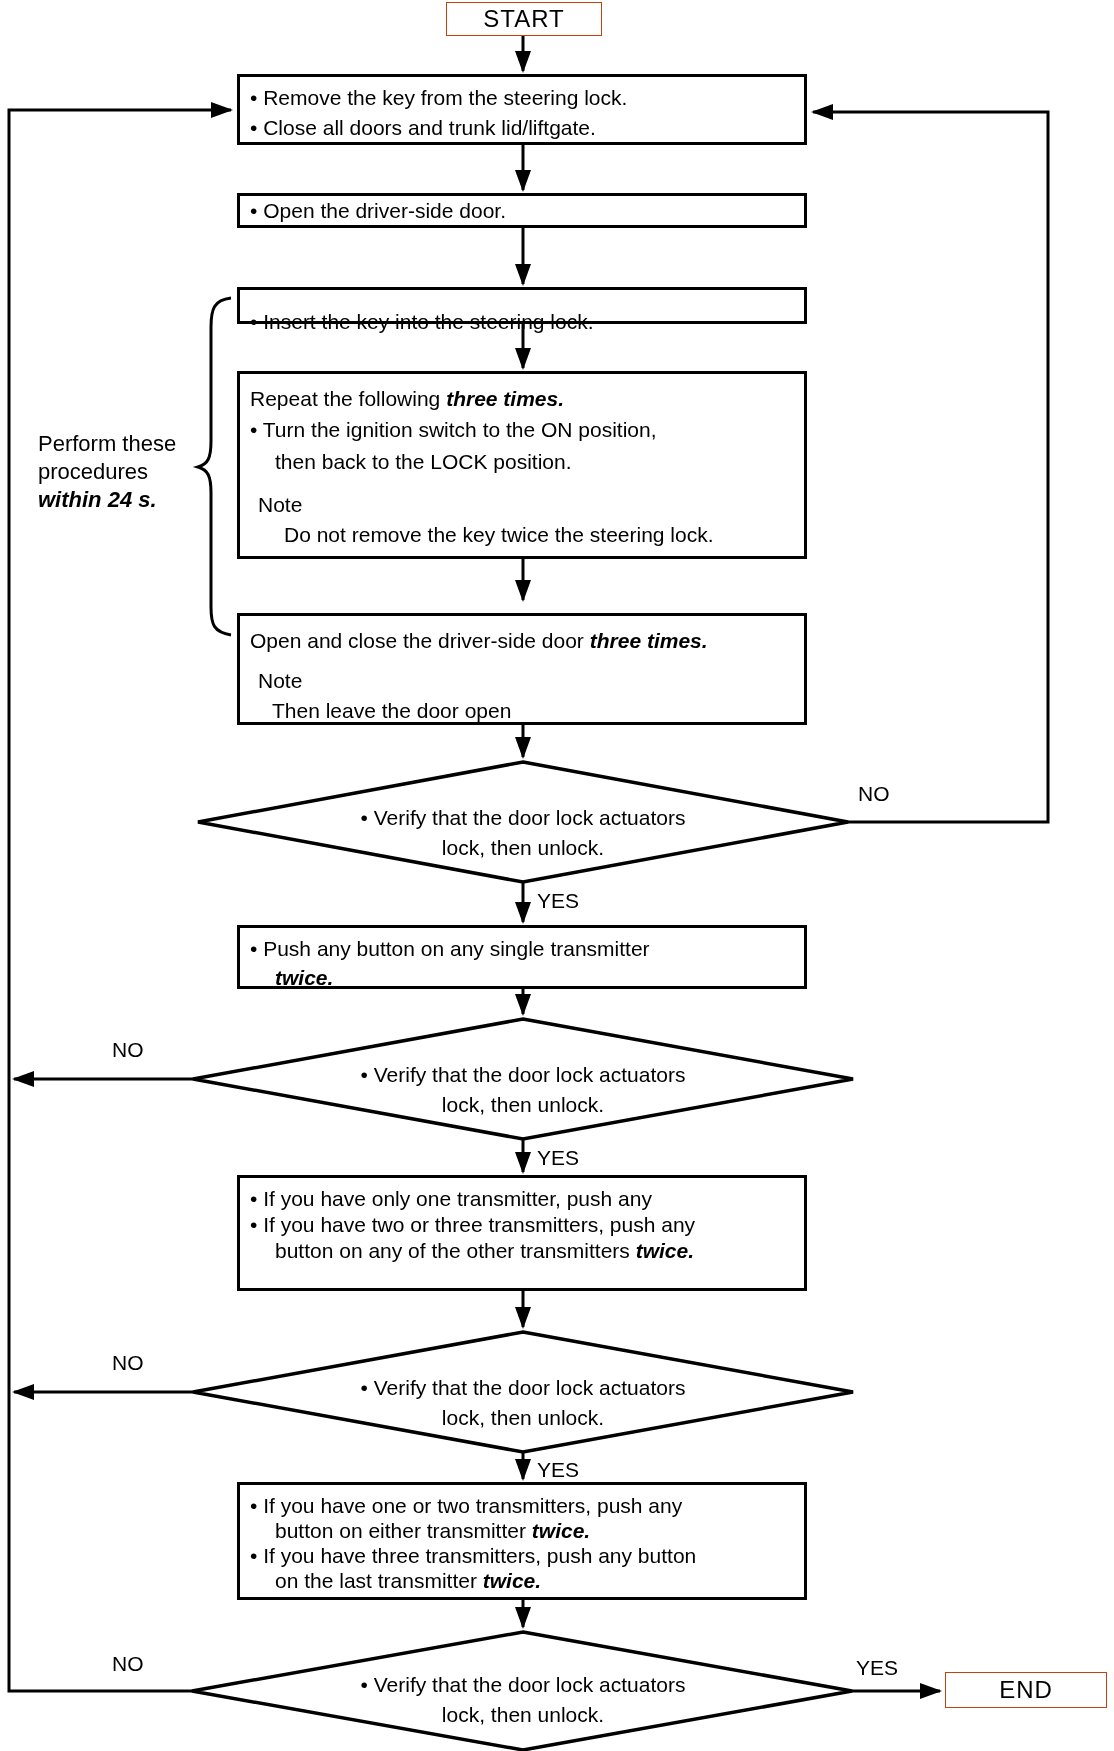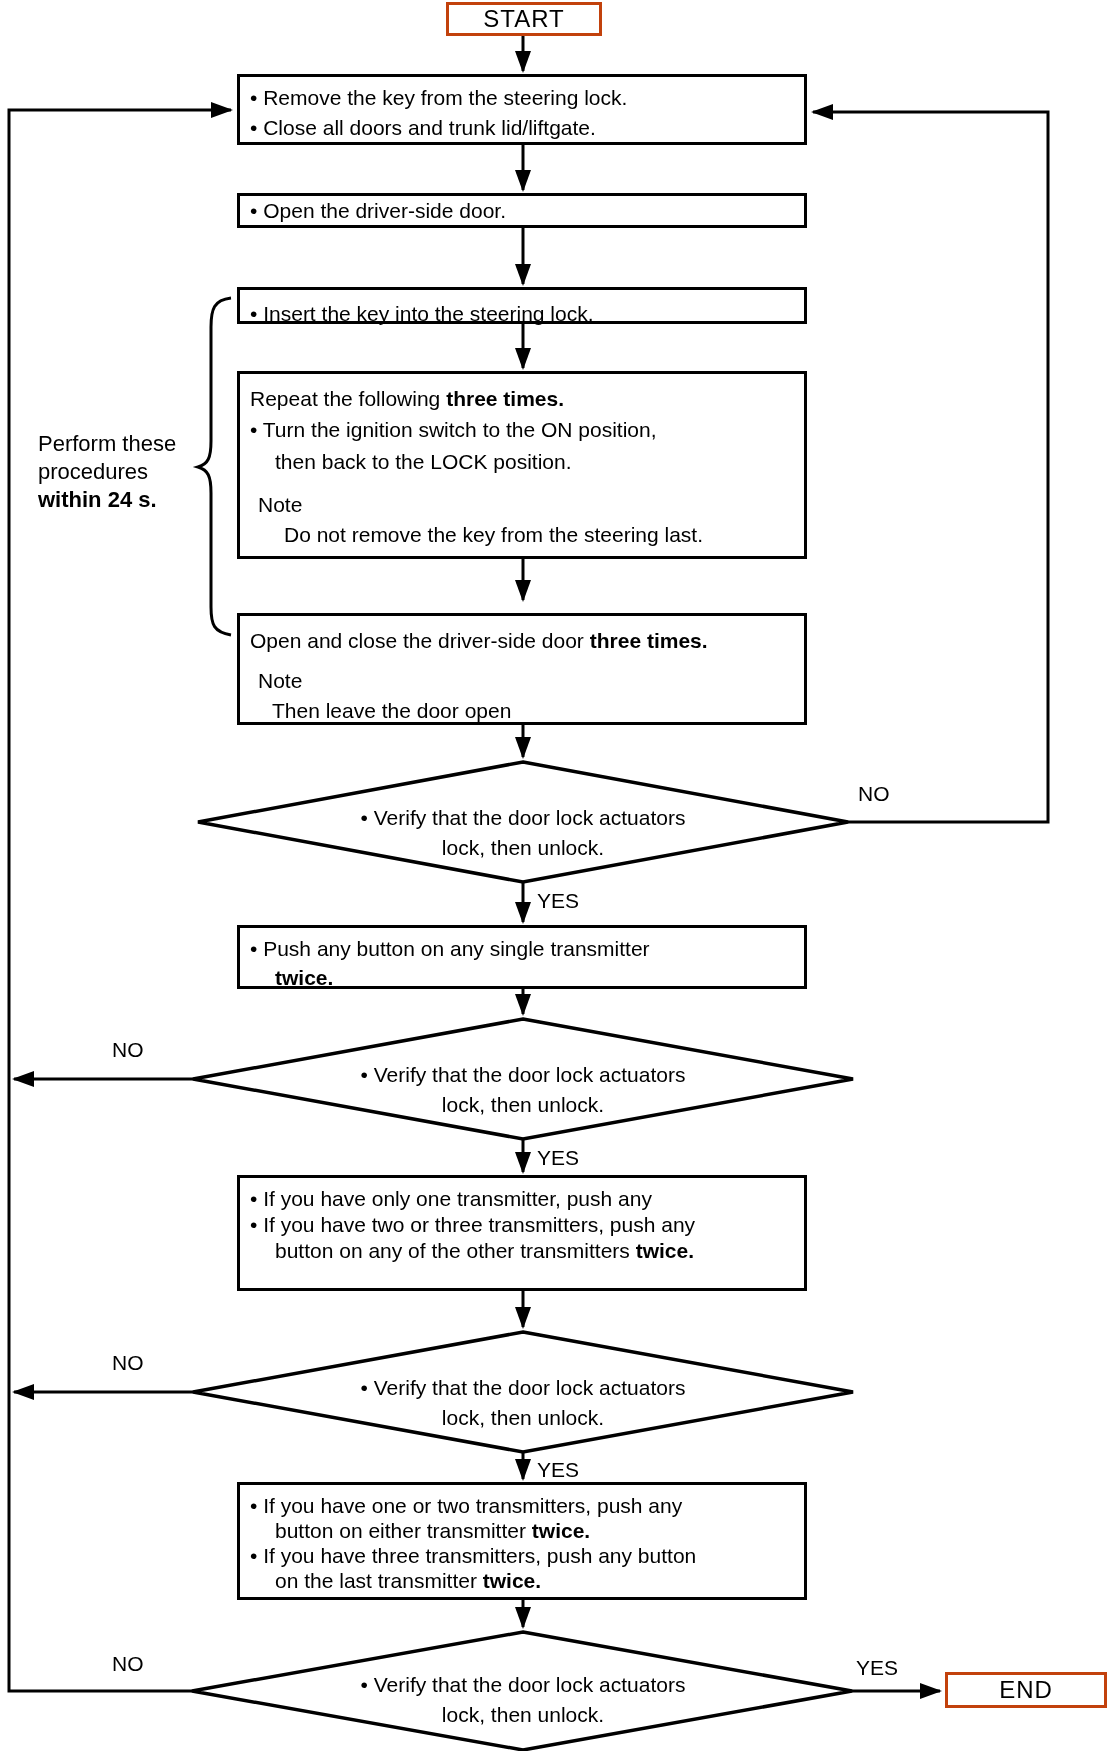--- a/index.html
+++ b/index.html
@@ -9,33 +9,33 @@
   }
   .wires{position:absolute;left:0;top:0;width:1114px;height:1751px;}
   .wires path{stroke:#000;stroke-width:3;fill:none;}
   .wires polygon{stroke:#000;stroke-width:3.5;fill:#ffffff;}
   .wires .brace{stroke-width:3;}
   .box{
     position:absolute;left:237px;width:570px;box-sizing:border-box;
     border:3px solid #000;background:#fff;font-size:21px;padding:4px 10px;
   }
   .term{
-    position:absolute;box-sizing:border-box;border:3px solid #c2410c;background:#fff;
+    position:absolute;box-sizing:border-box;border:1px solid #c2410c;background:#fff;
     font-size:24px;display:flex;align-items:center;justify-content:center;letter-spacing:1px;
   }
   .start{left:446px;top:2px;width:156px;height:34px;}
   .end{left:945px;top:1672px;width:162px;height:36px;}
   .ln{white-space:nowrap;}
   .cont{padding-left:25px;}
   .note-l{padding-left:8px;}
   .note-b4{padding-left:34px;}
   .note-b5{padding-left:22px;}
   .b1{top:74px;height:71px;padding-top:6px;line-height:30px;}
   .b2{top:193px;height:35px;padding-top:2px;line-height:26px;}
-  .b3{top:287px;height:37px;padding-top:10px;line-height:28px;}
+  .b3{top:287px;height:37px;padding-top:18px;line-height:28px;}
   .b4{top:371px;height:188px;padding-top:10px;line-height:32px;}
   .b4 .ttl{line-height:30px;}
   .b4 .note-l{margin-top:12px;line-height:30px;}
   .b4 .note-b4{line-height:30px;}
   .b5{top:613px;height:112px;padding-top:10px;line-height:30px;}
   .b5 .note-l{margin-top:10px;}
   .b6{top:925px;height:64px;padding-top:6px;line-height:29px;}
   .b7{top:1175px;height:116px;padding-top:8px;line-height:26px;}
   .b8{top:1482px;height:118px;padding-top:8px;line-height:25px;}
   .dtext{
@@ -49,21 +49,21 @@
   .lbl{position:absolute;font-size:21px;white-space:nowrap;}
   .yes1{left:537px;top:889px;}
   .no1{left:858px;top:782px;}
   .yes2{left:537px;top:1146px;}
   .no2{left:112px;top:1038px;}
   .yes3{left:537px;top:1458px;}
   .no3{left:112px;top:1351px;}
   .yes4{left:856px;top:1656px;}
   .no4{left:112px;top:1652px;}
   .side-note{position:absolute;left:38px;top:430px;width:180px;font-size:22px;line-height:28px;}
-  b{font-weight:bold;}
+  b{font-weight:bold;font-style:italic;}
 </style>
 </head>
 <body>
 
 <div class="stage">
 
   <svg class="wires" viewBox="0 0 1114 1751">
     <defs>
       <marker id="ah" markerUnits="userSpaceOnUse" markerWidth="22" markerHeight="16" refX="20" refY="8" orient="auto">
         <polygon points="0,0 22,8 0,16" style="fill:#000;stroke:none;"></polygon>
@@ -111,21 +111,21 @@
 
   <div class="box b3">
     <div class="ln">• Insert the key into the steering lock.</div>
   </div>
 
   <div class="box b4">
     <div class="ln ttl"><span>Repeat the following </span><b>three times.</b></div>
     <div class="ln">• Turn the ignition switch to the ON position,</div>
     <div class="ln cont">then back to the LOCK position.</div>
     <div class="ln note-l">Note</div>
-    <div class="ln note-b4">Do not remove the key from the steering last.</div>
+    <div class="ln note-b4">Do not remove the key twice the steering lock.</div>
   </div>
 
   <div class="box b5">
     <div class="ln"><span>Open and close the driver-side door </span><b>three times.</b></div>
     <div class="ln note-l">Note</div>
     <div class="ln note-b5">Then leave the door open</div>
   </div>
 
   <div class="box b6">
     <div class="ln">• Push any button on any single transmitter</div>

